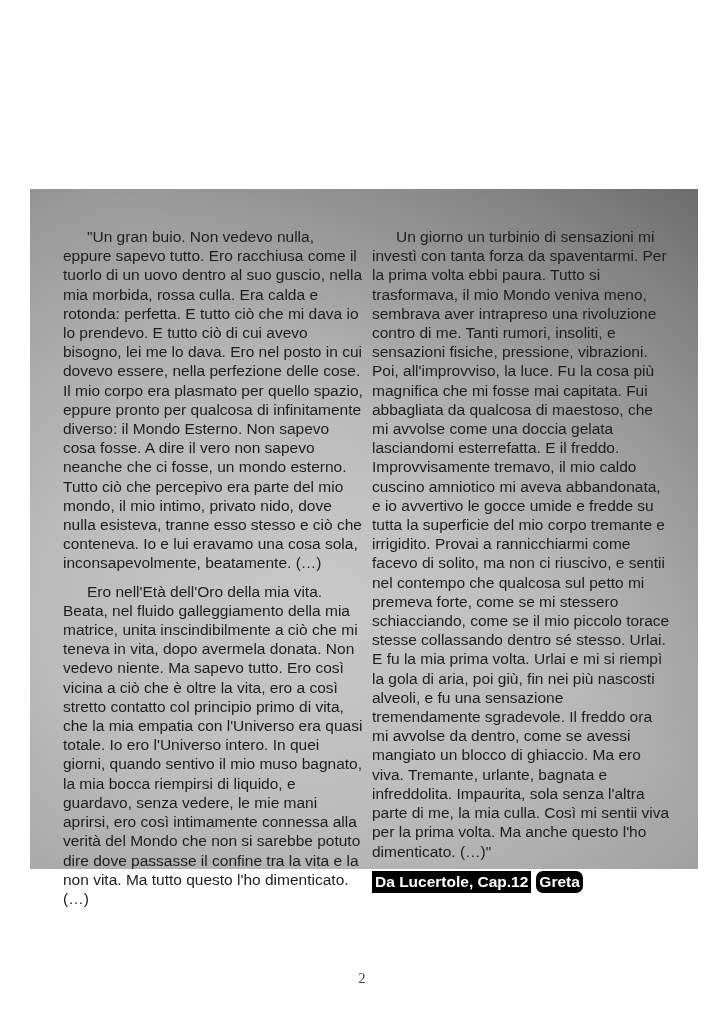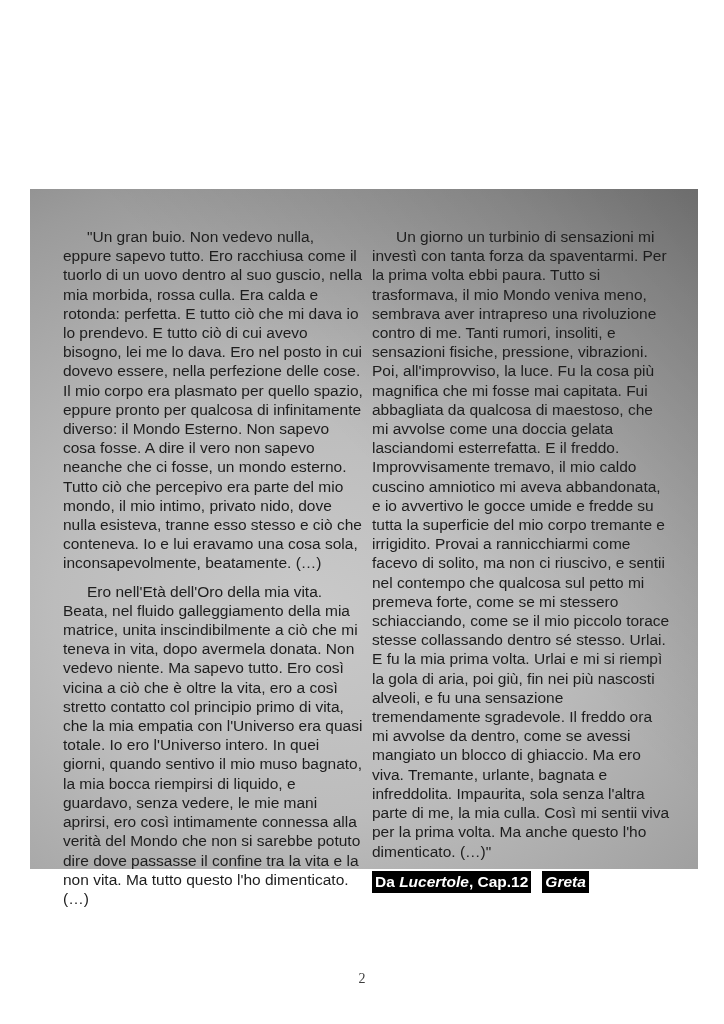--- a/index.html
+++ b/index.html
@@ -45,22 +45,22 @@
     font-size: 15.5px;
     line-height: 22px;
     font-weight: bold;
     white-space: nowrap;
   }
   .hl {
     background: #000000;
     color: #ffffff;
     padding: 2px 3px 3px 3px;
   }
-  .hl-author { margin-left: 11px; }
-  .it { font-style: italic; }
+  .hl-author { margin-left: 5px; border-radius: 7px; }
+  .it { }
   .page-number {
     position: absolute;
     left: 0;
     right: 0;
     top: 971px;
     text-align: center;
     font-family: "Liberation Serif", serif;
     font-size: 14px;
     color: #3c3c3c;
   }

